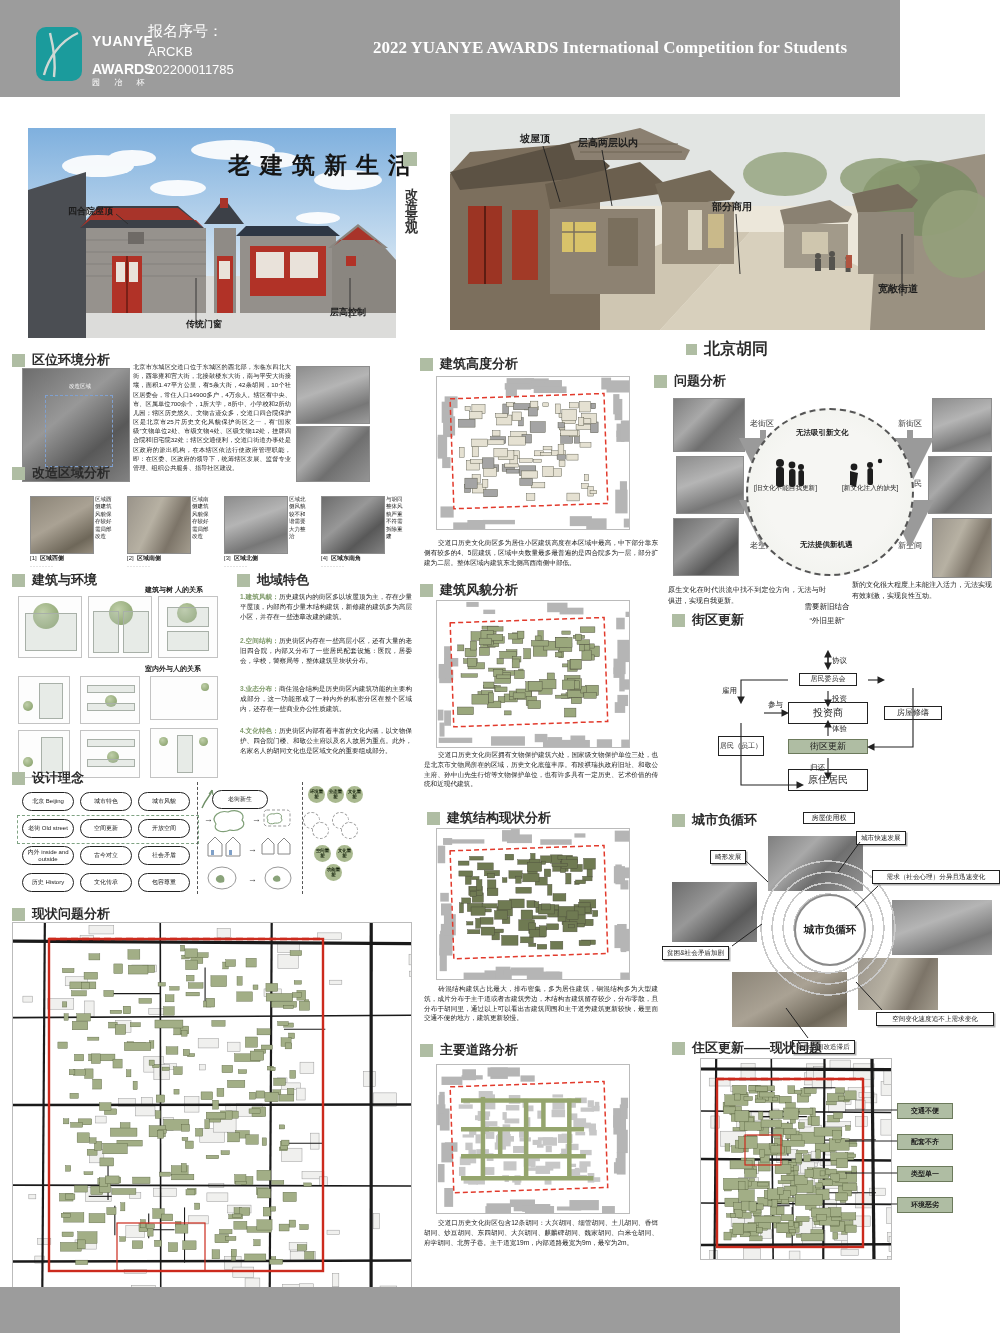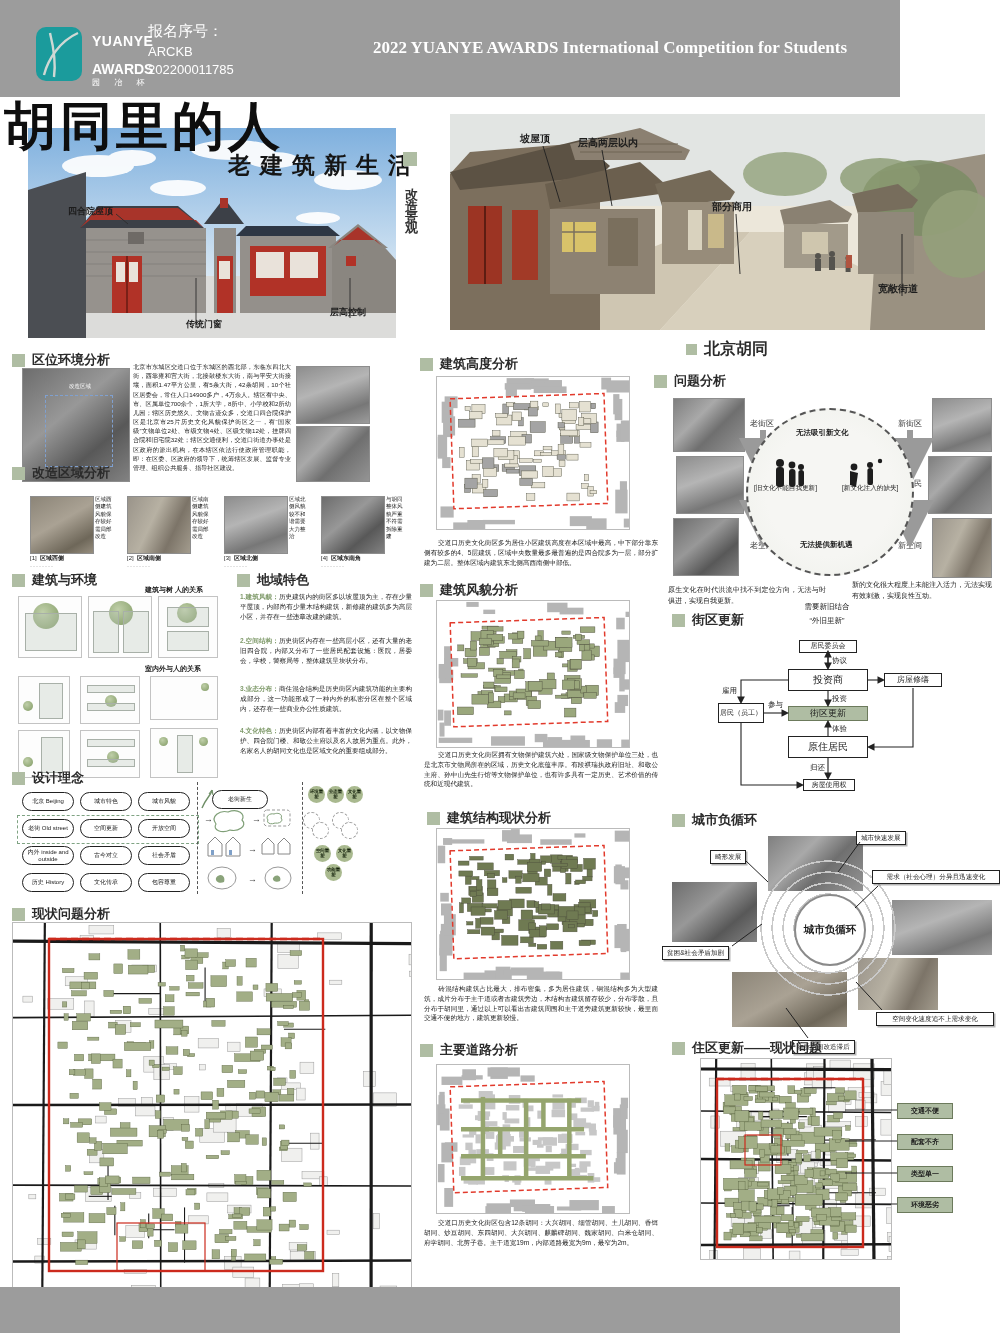--- a/index.html
+++ b/index.html
@@ -23,21 +23,21 @@
   .g5{background:linear-gradient(140deg,#6d6d6d,#989898 40%,#585858 70%,#828282);}
   .pill{position:absolute;width:52px;height:19px;border:1.2px solid #222;border-radius:10px;background:#fff;
     display:flex;align-items:center;justify-content:center;text-align:center;font-size:6px;line-height:1.05;padding:0 2px;box-sizing:border-box;}
   .sketch{position:absolute;border:1px solid #c3c3c3;background:#fdfdfd;}
   .tree{position:absolute;border-radius:50%;background:radial-gradient(circle at 38% 35%,#b9caa0,#87a069 70%,#6d8653);opacity:.9;}
   .plane{position:absolute;background:rgba(190,200,190,.35);border:0.6px solid #a8b0a8;}
   .gc{position:absolute;border-radius:50%;background:#a9b98f;color:#15220c;display:flex;align-items:center;justify-content:center;
     text-align:center;font-size:4.4px;line-height:1;font-weight:bold;}
   .dc{position:absolute;border:1px dashed #9a9a9a;border-radius:50%;background:#fff;}
   .fbox{position:absolute;border:1px solid #222;background:#fff;display:flex;align-items:center;justify-content:center;
-    text-align:center;font-size:8.5px;line-height:1.15;box-sizing:border-box;padding:1px;}
+    text-align:center;font-size:8.5px;line-height:1.15;box-sizing:border-box;padding:1px;margin-top:33px;}
   .flbl{position:absolute;font-size:7.5px;color:#222;white-space:nowrap;}
   .callout{position:absolute;border:1px solid #222;background:#fff;font-size:6.6px;line-height:1.2;padding:2px 4px;
     text-align:center;box-shadow:1.5px 1.5px 0 rgba(90,90,90,.45);white-space:nowrap;}
   .glabel{position:absolute;width:54px;height:14px;background:#afbda3;border:0.6px solid #6c7a5c;font-size:7px;font-weight:bold;
     display:flex;align-items:center;justify-content:center;}
   .chainlbl{position:absolute;font-size:8px;color:#333;white-space:nowrap;}
   .note{position:absolute;font-size:7px;line-height:1.55;color:#222;text-align:justify;}
   .annot{position:absolute;font-size:9px;font-weight:bold;color:#1d1d1d;white-space:nowrap;}
   .dots{letter-spacing:1px;font-size:6px;color:#444;}
   .vtext{writing-mode:vertical-rl;text-orientation:upright;letter-spacing:11px;font-size:13px;font-weight:bold;color:#333;}
@@ -119,21 +119,20 @@
         <rect x="334" y="132" width="34" height="53"></rect>
     </g>
     <polygon points="306,118 330,99 354,118 348,112 312,112" fill="#a8342a"></polygon>
     <rect x="318" y="128" width="10" height="10" fill="#b13227"></rect>
     <g stroke="#2c2c2c" stroke-width="0.9">
       <line x1="88" y1="86" x2="100" y2="96"></line>
       <line x1="168" y1="196" x2="168" y2="150"></line>
       <line x1="322" y1="190" x2="322" y2="150"></line>
     </g>
   </svg>
-  <div class="abs" style="left:4px;top:92px;font-family:'DejaVu Serif','Liberation Serif',serif;font-weight:bold;font-size:52px;color:#0e0e0e;letter-spacing:4px;">胡同里的人</div>
   <div class="abs" style="left:228px;top:150px;font-family:'DejaVu Serif','Liberation Serif',serif;font-weight:bold;font-size:23px;color:#151515;letter-spacing:9px;">老建筑新生活</div>
   <div class="annot" style="left:68px;top:205px;">四合院屋顶</div>
   <div class="annot" style="left:186px;top:318px;">传统门窗</div>
   <div class="annot" style="left:330px;top:306px;">层高控制</div>
 
   <div class="abs" style="left:403px;top:152px;width:14px;height:14px;background:#afbda3;"></div>
   <div class="abs vtext" style="left:402px;top:178px;">改造景观</div>
 
   <svg class="abs" style="left:450px;top:114px;" width="535" height="216" viewBox="0 0 535 216">
     <rect width="535" height="216" fill="#ece7da"></rect>

